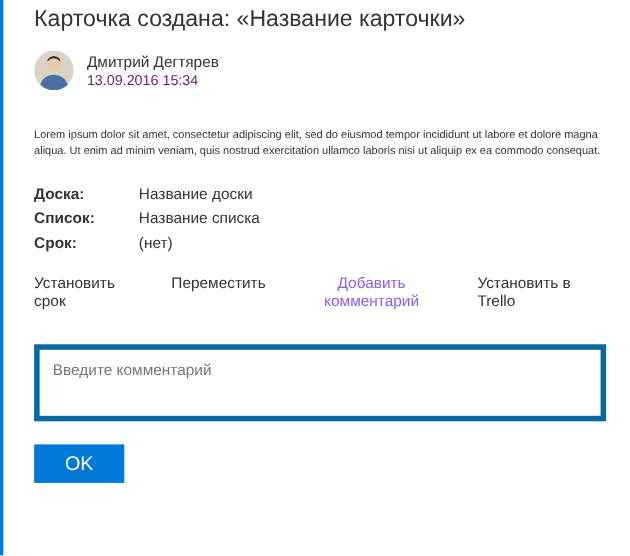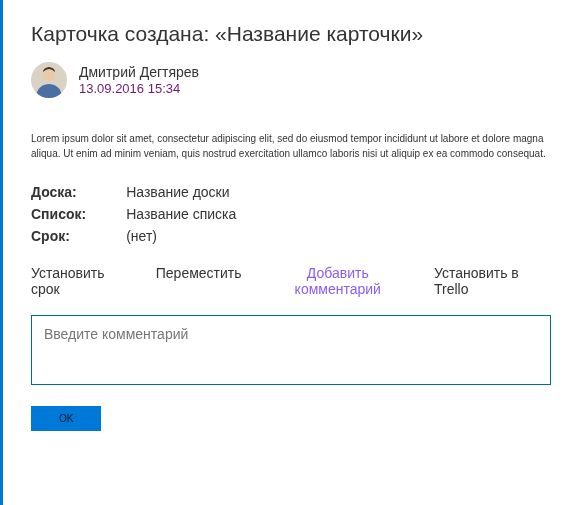--- a/index.html
+++ b/index.html
@@ -6,21 +6,21 @@
   body {
     font-family: "Segoe UI", Arial, sans-serif;
     font-size: 14px;
     color: #333;
     background: #fff;
     width: 573px;
     height: 505px;
   }
   .card {
     border-left: 3px solid #0078d7;
-    padding: 22px 22px 22px 28px;
+    padding: 6px 22px 22px 28px;
     width: 573px;
     height: 505px;
   }
   .title {
     font-size: 21px;
     font-weight: 400;
     color: #333;
     margin-bottom: 16px;
   }
   .author-row {
@@ -66,47 +66,47 @@
   .field-label {
     font-weight: 600;
     color: #333;
     padding-right: 40px;
     white-space: nowrap;
   }
   .field-value { color: #333; }
   .actions {
     display: flex;
     gap: 24px;
-    margin-bottom: 18px;
+    margin-bottom: 32px;
   }
   .action-link {
     font-size: 14px;
     color: #333;
     cursor: pointer;
   }
   .action-link.active { color: #8b5cf6; text-align: center; }
   .comment-input {
     width: 100%;
     height: 70px;
-    border: 1px solid #0369a1;
+    border: 5px solid #0369a1;
     padding: 10px 12px;
     font-family: inherit;
     font-size: 14px;
     resize: none;
     outline: none;
     color: #333;
     margin-bottom: 18px;
   }
   .comment-input::placeholder { color: #767676; }
   .ok-btn {
     background: #0078d7;
-    color: #0f172a;
+    color: #ffffff;
     border: none;
     padding: 7px 28px;
-    font-size: 10px;
+    font-size: 18px;
     font-family: inherit;
     cursor: pointer;
   }
 </style>
 </head>
 <body>
 
 <div class="card">
 
   <h1 class="title">Карточка создана: «Название карточки»</h1>

